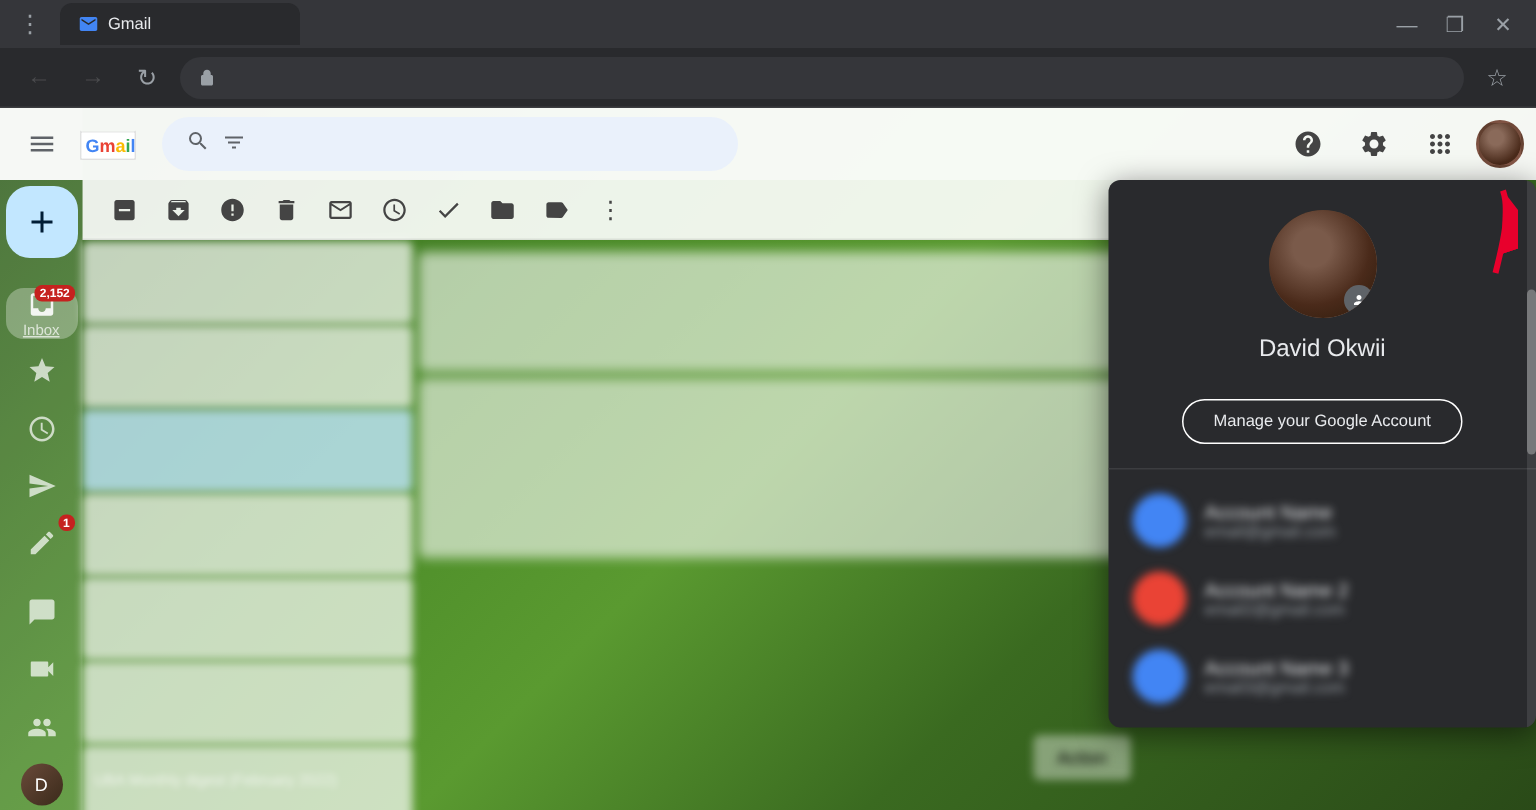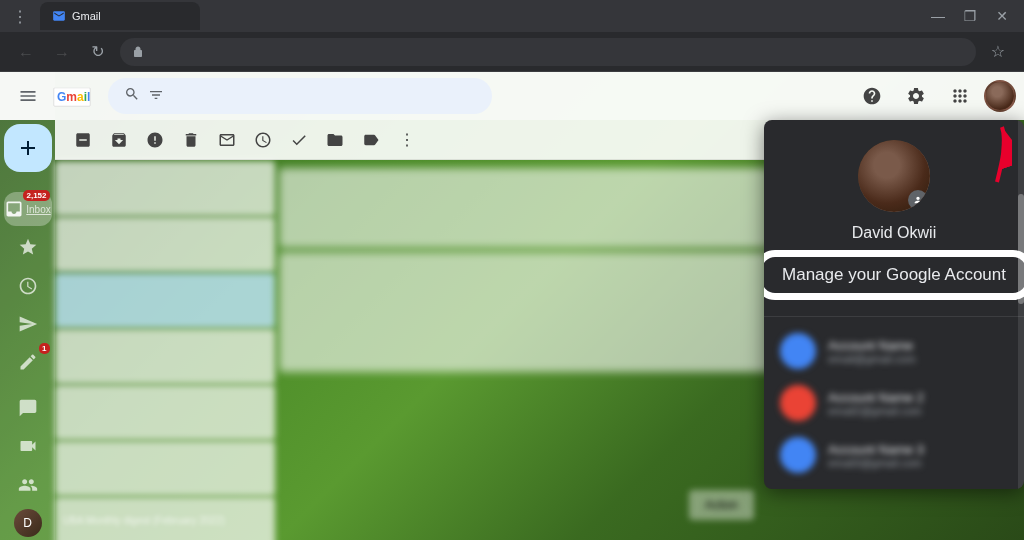--- a/index.html
+++ b/index.html
@@ -329,20 +329,21 @@
       cursor: pointer;
       margin-bottom: 8px;
       font-size: 20px;
       color: #001d35;
     }
 
     .sidebar-icon-item {
       width: 48px;
       height: 40px;
       display: flex;
+      flex-direction: column;
       align-items: center;
       justify-content: center;
       cursor: pointer;
       border-radius: 12px;
       color: rgba(255,255,255,0.8);
       font-size: 18px;
       position: relative;
       gap: 2px;
     }
     .sidebar-icon-item.active {
@@ -353,21 +354,21 @@
       font-size: 10px;
       color: rgba(255,255,255,0.7);
       text-decoration: underline;
     }
 
     
     .account-panel {
       position: absolute;
       top: 48px;
       right: 0;
-      width: 260px;
+      width: 285px;
       background: #292a2d;
       border-radius: 8px;
       z-index: 100;
       box-shadow: 0 4px 20px rgba(0,0,0,0.5);
       overflow: hidden;
     }
 
     .account-panel-header {
       display: flex;
       flex-direction: column;
@@ -413,26 +414,26 @@
     }
 
     .account-name {
       font-size: 16px;
       color: #e8eaed;
       font-weight: 400;
       margin-bottom: 4px;
     }
 
     .manage-account-btn {
-      margin-top: 4px;
+      margin-top: 20px;
       padding: 8px 20px;
-      border: 7px solid #ffffff;
+      border: 1px solid #ffffff;
       border-radius: 20px;
       color: #e8eaed;
-      font-size: 17px;
+      font-size: 11px;
       cursor: pointer;
       background: transparent;
       white-space: nowrap;
     }
 
     .account-panel-list {
       padding: 8px 0;
     }
 
     .account-list-item {

